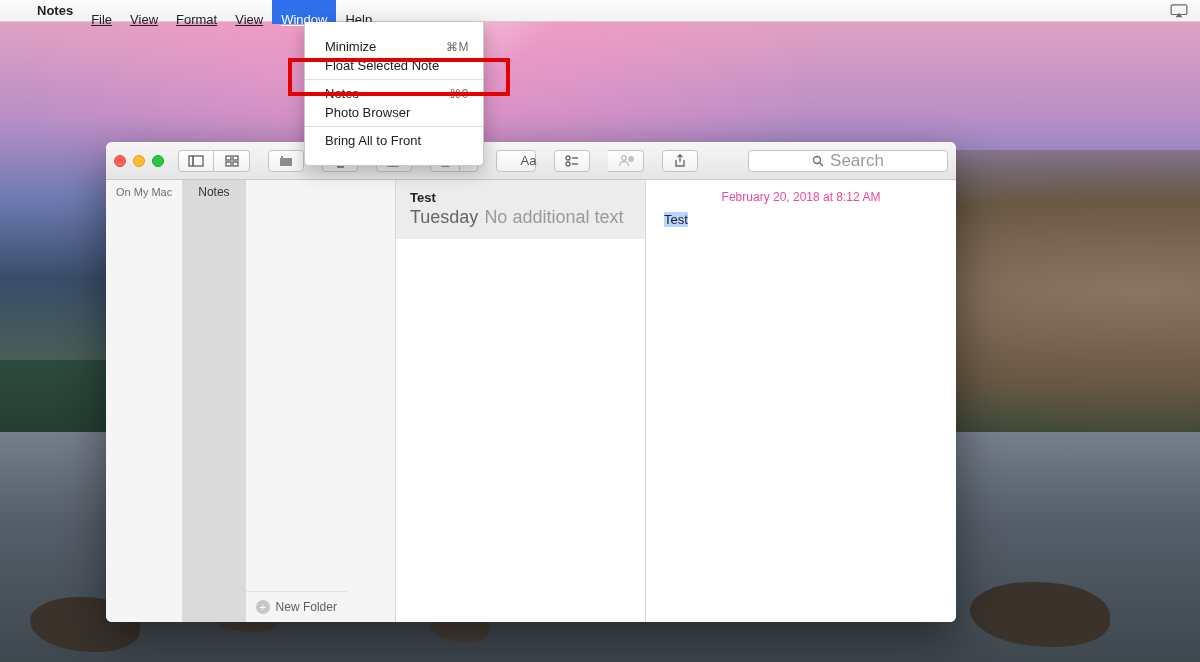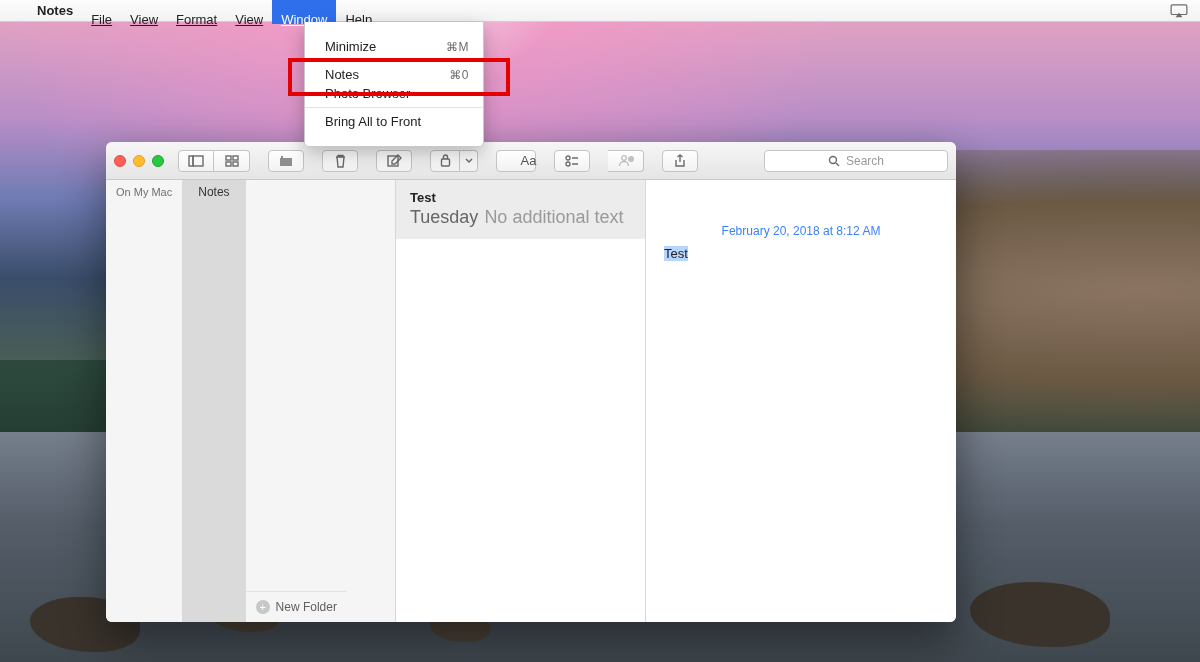--- a/index.html
+++ b/index.html
@@ -51,39 +51,39 @@
   .titlebar{height:38px;background:linear-gradient(#f6f6f6,#e5e5e5);border-bottom:1px solid #c9c9c9;display:flex;align-items:center;padding:0 8px;gap:6px;}
   .tlights{display:flex;gap:7px;margin-right:8px;}
   .tlight{width:12px;height:12px;border-radius:50%;}
   .red{background:#ff5f57;border:0.5px solid #e24b41;}
   .yellow{background:#febc2e;border:0.5px solid #e1a024;}
   .green{background:#28c840;border:0.5px solid #1ea632;}
   .tbtn{height:22px;border:1px solid #c4c4c4;background:linear-gradient(#ffffff,#f2f2f2);border-radius:4px;display:flex;align-items:center;justify-content:center;color:#555;font-size:12px;}
   .tbtn.w28{width:30px;} .tbtn.w34{width:36px;} .tbtn.w38{width:40px;padding-left:25px;}
   .seg{display:flex;} .seg .tbtn{border-radius:0;} .seg .tbtn:first-child{border-radius:4px 0 0 4px;} .seg .tbtn:last-child{border-radius:0 4px 4px 0;border-left:none;}
   .tb-spacer{flex:0 0 6px;}
-  .searchbox{margin-left:auto;width:184px;height:22px;border:1px solid #c4c4c4;border-radius:4px;background:#fff;display:flex;align-items:center;justify-content:center;gap:6px;color:#9a9a9a;font-size:12px;}
+  .searchbox{margin-left:auto;width:200px;height:22px;border:1px solid #c4c4c4;border-radius:4px;background:#fff;display:flex;align-items:center;justify-content:center;gap:6px;color:#9a9a9a;font-size:17px;}
 
   .content{flex:1;display:flex;min-height:0;}
   .sidebar{width:290px;background:#f5f5f5;border-right:1px solid #d8d8d8;display:flex;flex-direction:row;font-size:12px;}
   .sb-head{padding:6px 10px;color:#6f6f6f;font-size:11px;}
   .sb-item{padding:5px 16px;color:#333;}
   .sb-item.sel{background:#dadada;}
   .sb-foot{margin-top:auto;padding:8px 10px;display:flex;align-items:center;gap:6px;color:#5f5f5f;border-top:1px solid #e3e3e3;}
   .plus{width:14px;height:14px;border-radius:50%;background:#c7c7c7;color:#fff;display:flex;align-items:center;justify-content:center;font-size:11px;}
 
   .notelist{width:250px;background:#fff;border-right:1px solid #d8d8d8;}
   .nrow{padding:10px 14px;border-bottom:1px solid #ececec;}
   .nrow.sel{background:#ececec;}
   .ntitle{font-weight:600;font-size:13px;color:#222;margin-bottom:2px;}
   .nmeta{font-size:18px;color:#666;}
   .nmeta .gray{color:#9a9a9a;margin-left:6px;}
 
   .editor{flex:1;background:#fff;padding:10px 18px;position:relative;}
-  .edate{text-align:center;font-size:12px;color:#3b82f6;margin-bottom:6px;margin-top:34px;}
+  .edate{text-align:center;font-size:12px;color:#ec4899;margin-bottom:6px;}
   .etext{font-size:13px;color:#222;display:inline-block;}
   .etext.hl{background:#b6d5ff;}
 
   svg{display:block;}
   .icon-stroke{stroke:#6b6b6b;stroke-width:1.4;fill:none;}
 </style>
 </head>
 <body>
 
 <div class="desktop">
@@ -115,20 +115,23 @@
         </svg>
     </span>
   </div>
 </div>
 
 <div class="dropdown">
   <div class="drow">
     <span>Minimize</span>
     <span class="sc">⌘M</span>
   </div>
+  <div class="drow">
+    <span>Float Selected Note</span>
+  </div>
   <div class="dsep"></div>
   <div class="drow">
     <span>Notes</span>
     <span class="sc">⌘0</span>
   </div>
   <div class="drow">
     <span>Photo Browser</span>
   </div>
   <div class="dsep"></div>
   <div class="drow">

